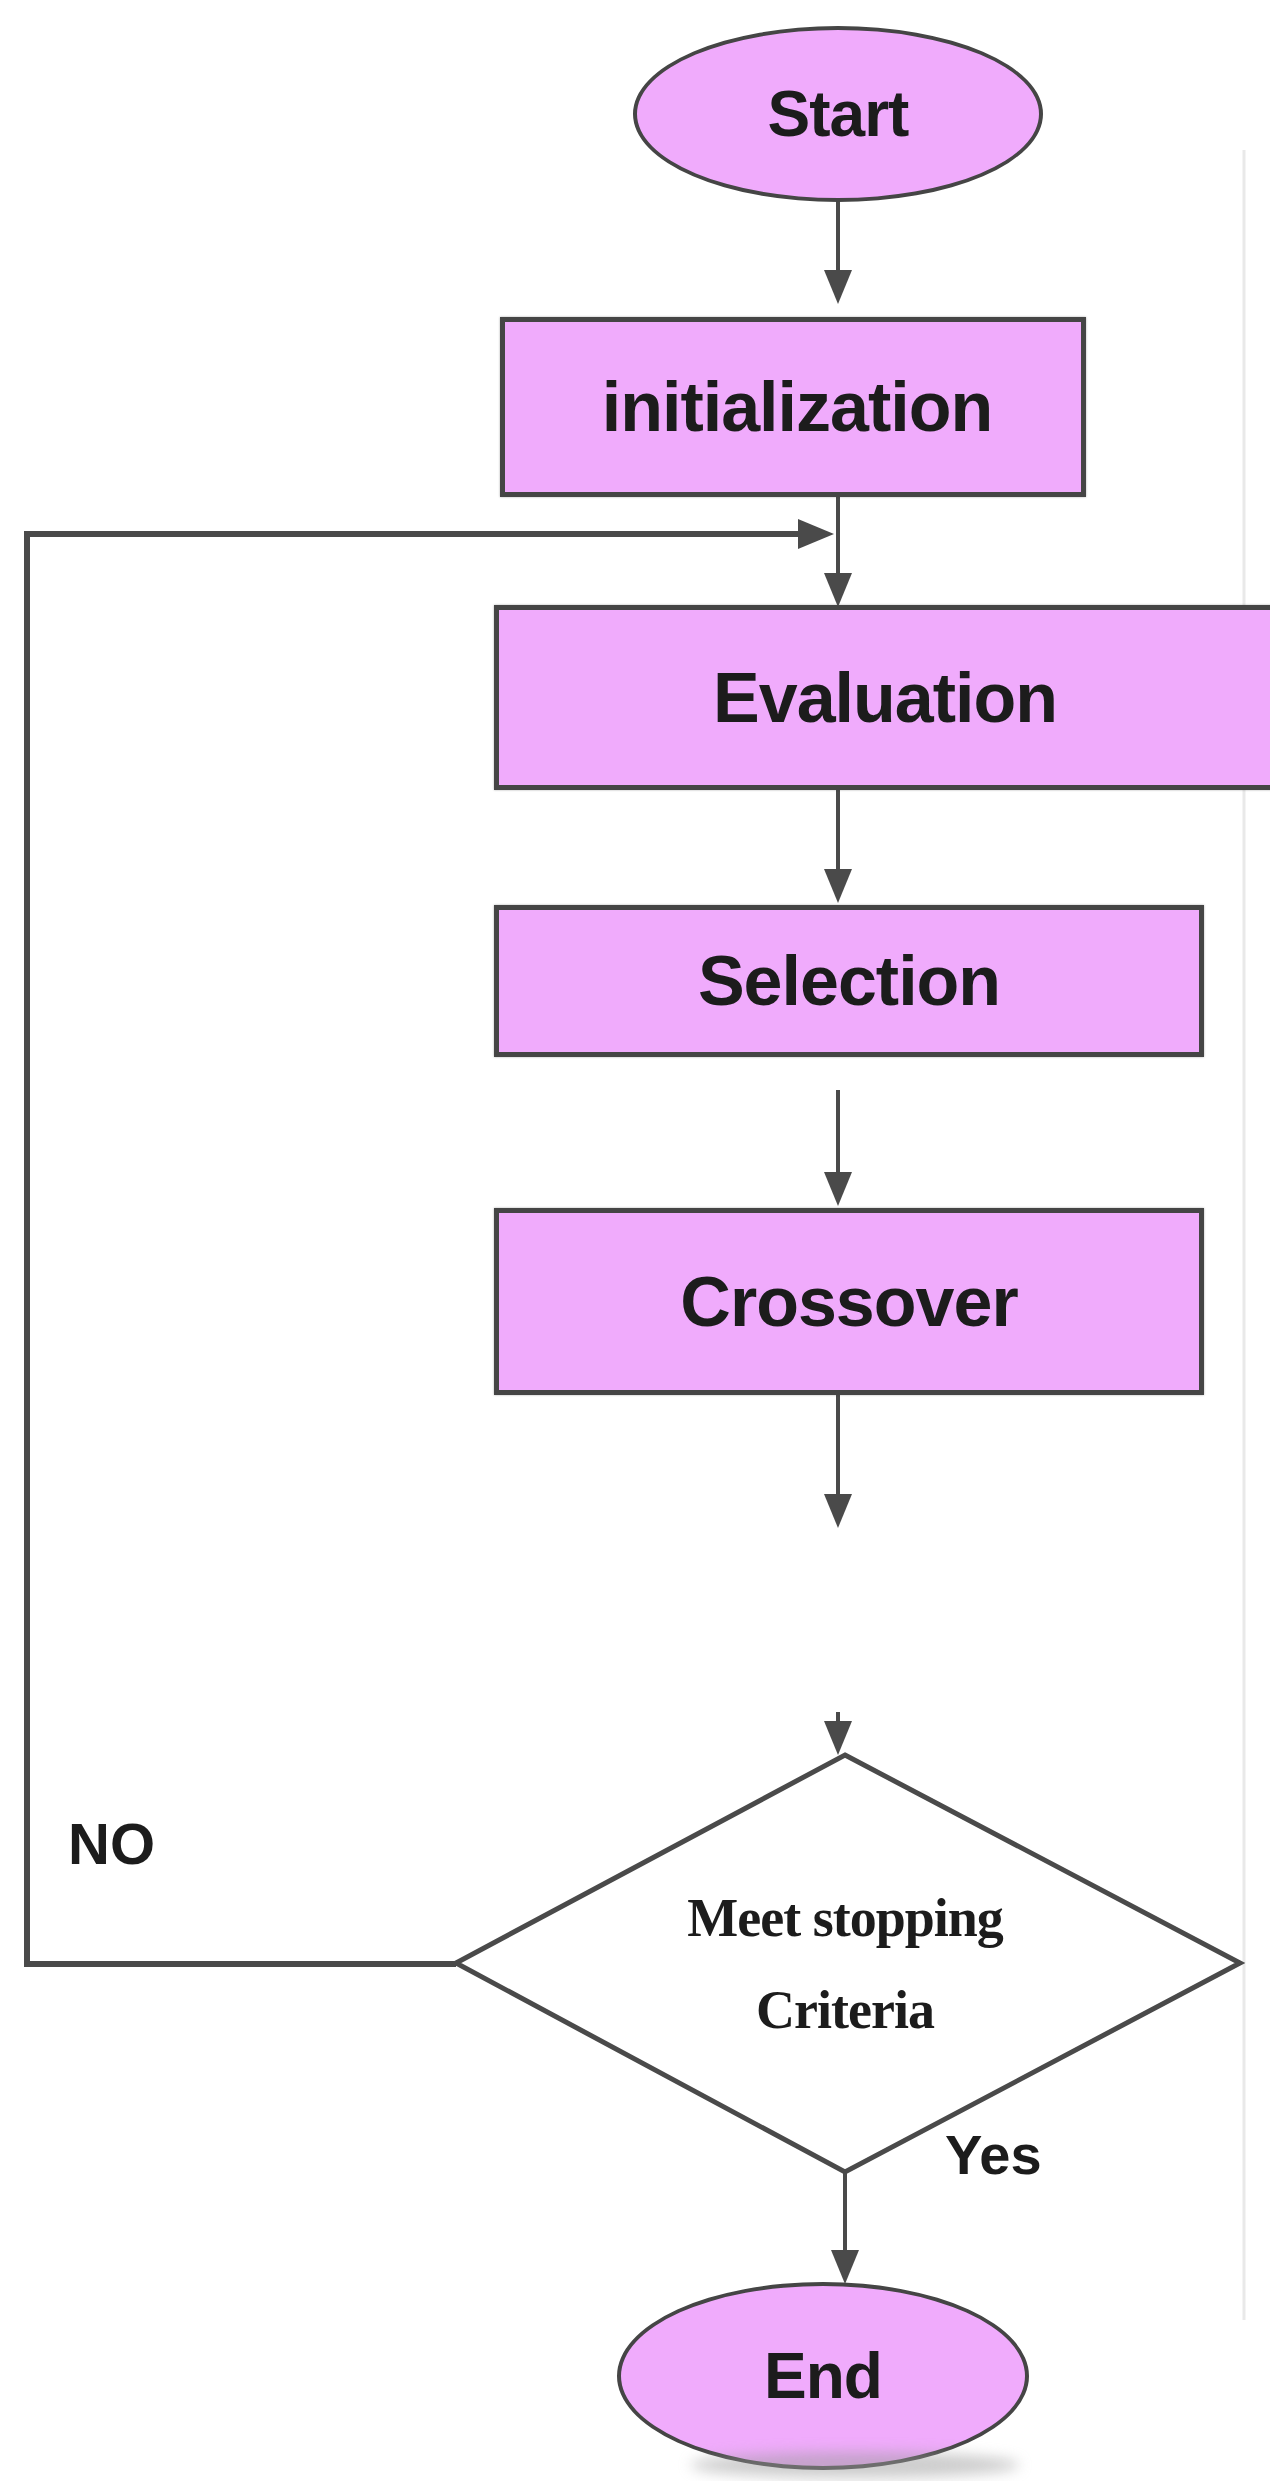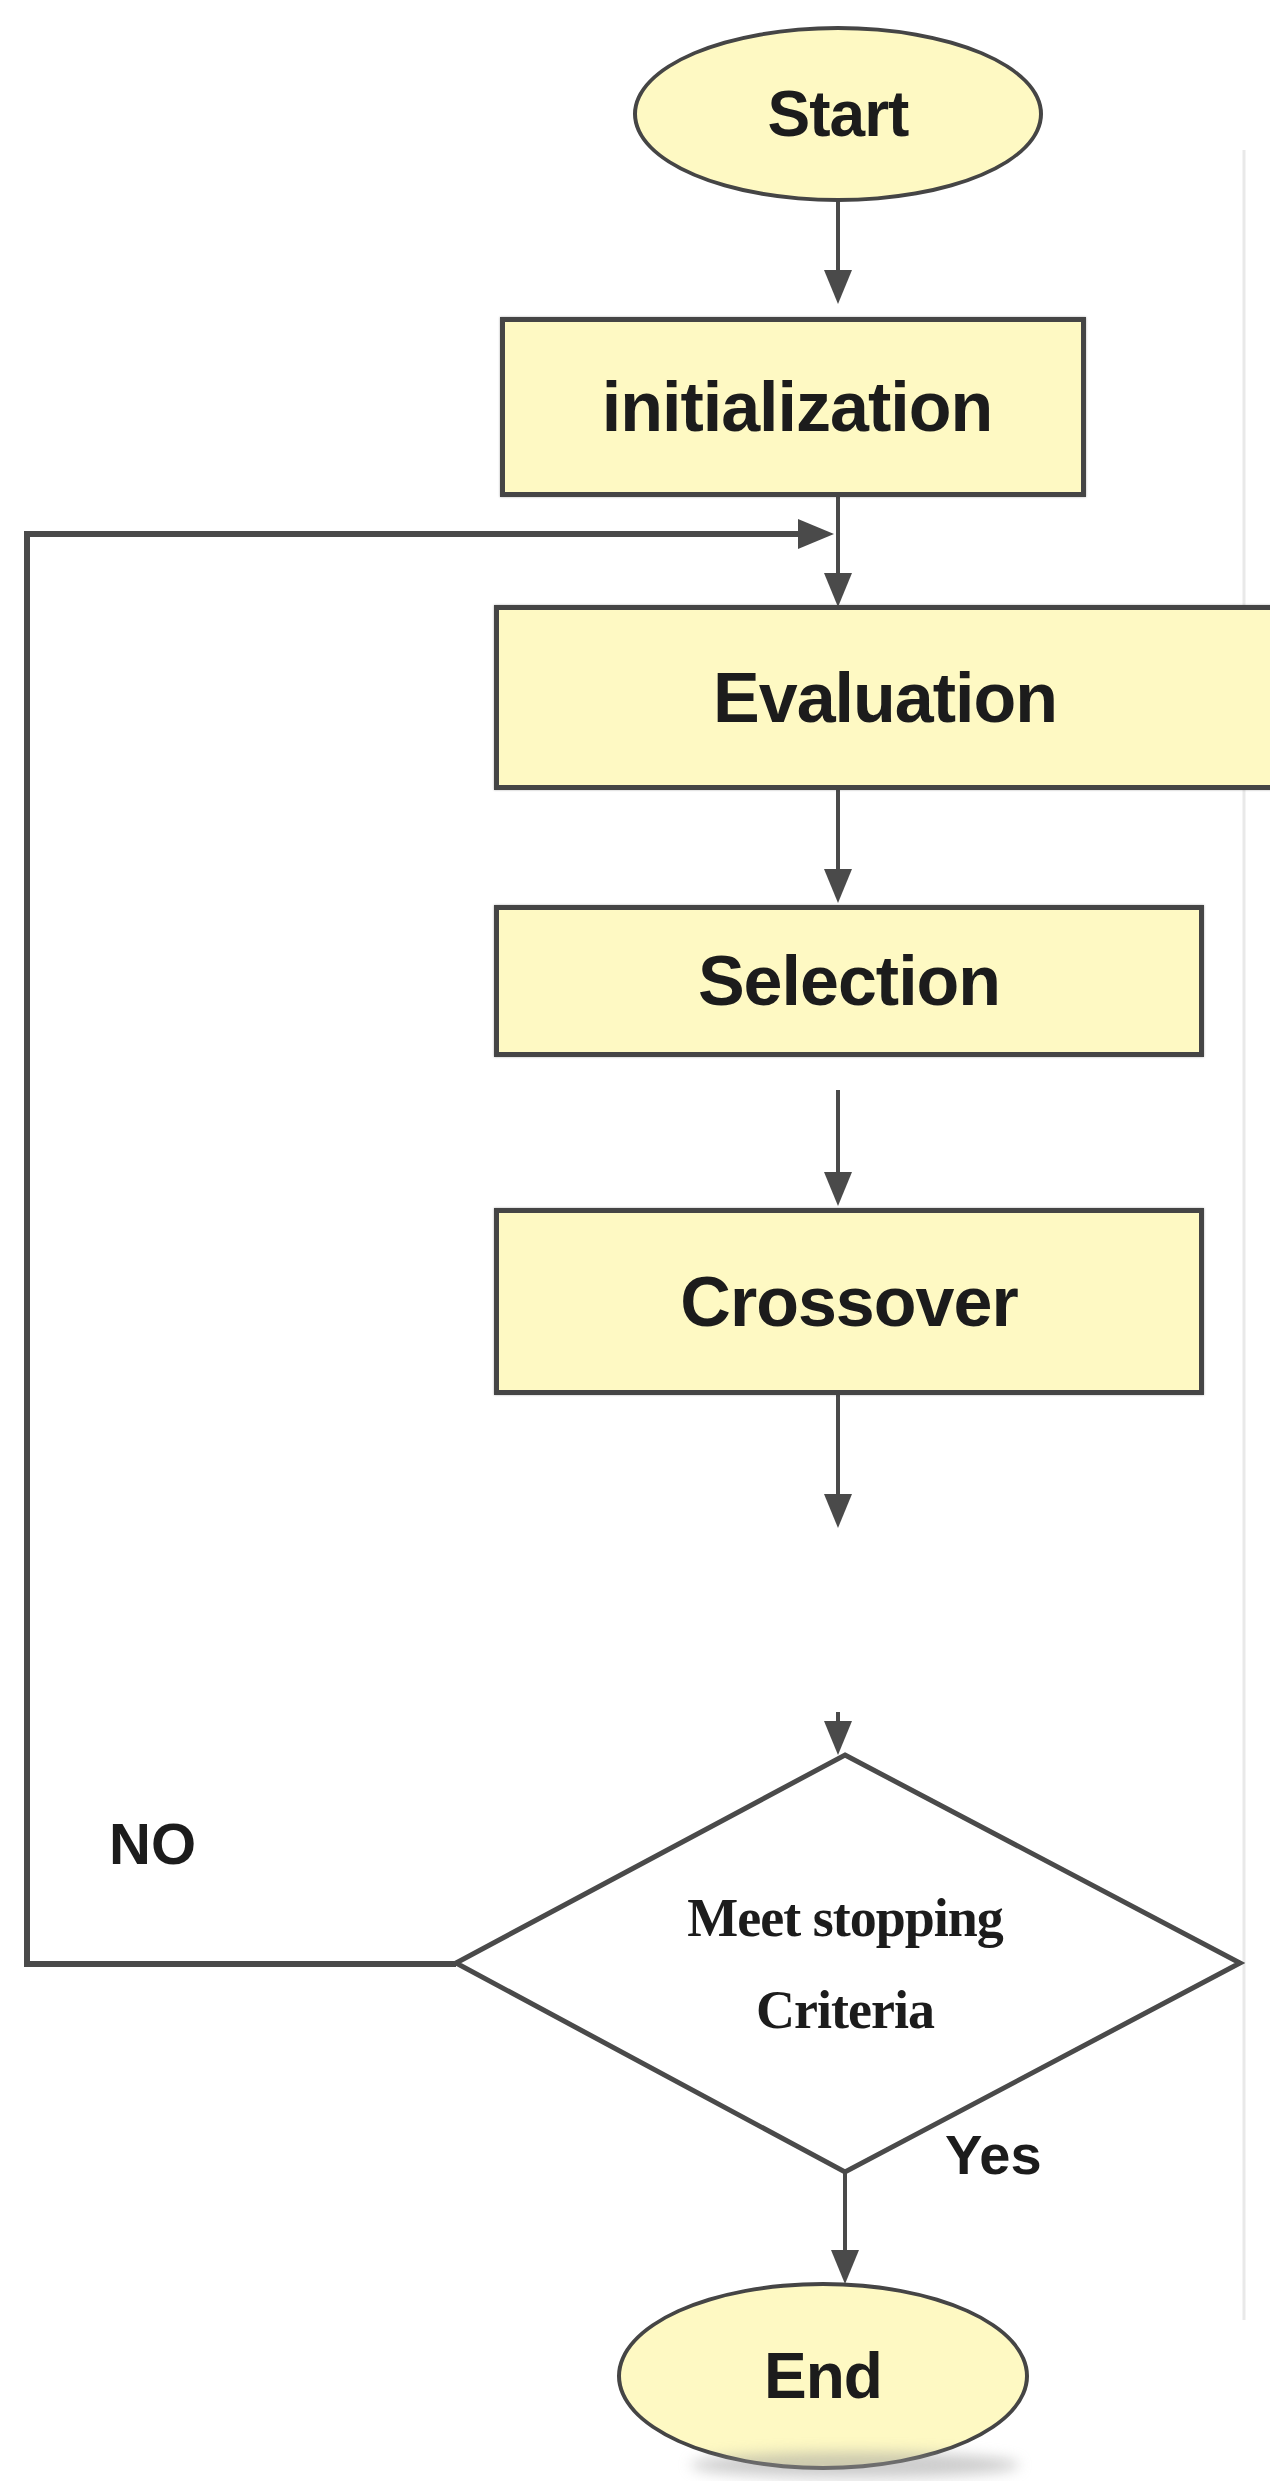--- a/index.html
+++ b/index.html
@@ -49,21 +49,21 @@
     stroke: var(--artifact, #e9e9e9);
     stroke-width: 3;
     fill: none;
   }
 
   .node {
     position: absolute;
     display: flex;
     align-items: center;
     justify-content: center;
-    background: #fef9c3;
+    background: #f0abfc;
     color: var(--text, #1c1c1c);
     font-weight: 700;
     text-align: center;
   }
   .node-rect {
     border: 5px solid var(--box-border, #454545);
     font-size: 70px;
     letter-spacing: -1px;
     box-shadow: 0 0 2px rgba(60,60,60,0.4);
   }
@@ -99,21 +99,20 @@
 
   .edge-label {
     position: absolute;
     font-weight: 700;
     color: var(--text, #1c1c1c);
   }
   .edge-label-no {
     left: 68px;
     top: 1810px;
     font-size: 58px;
-    margin-left: 41px;
   }
   .edge-label-yes {
     left: 945px;
     top: 2110px;
     font-size: 56px;
     margin-top: 12px;
   }
 
   .scan-smudge {
     position: absolute;

